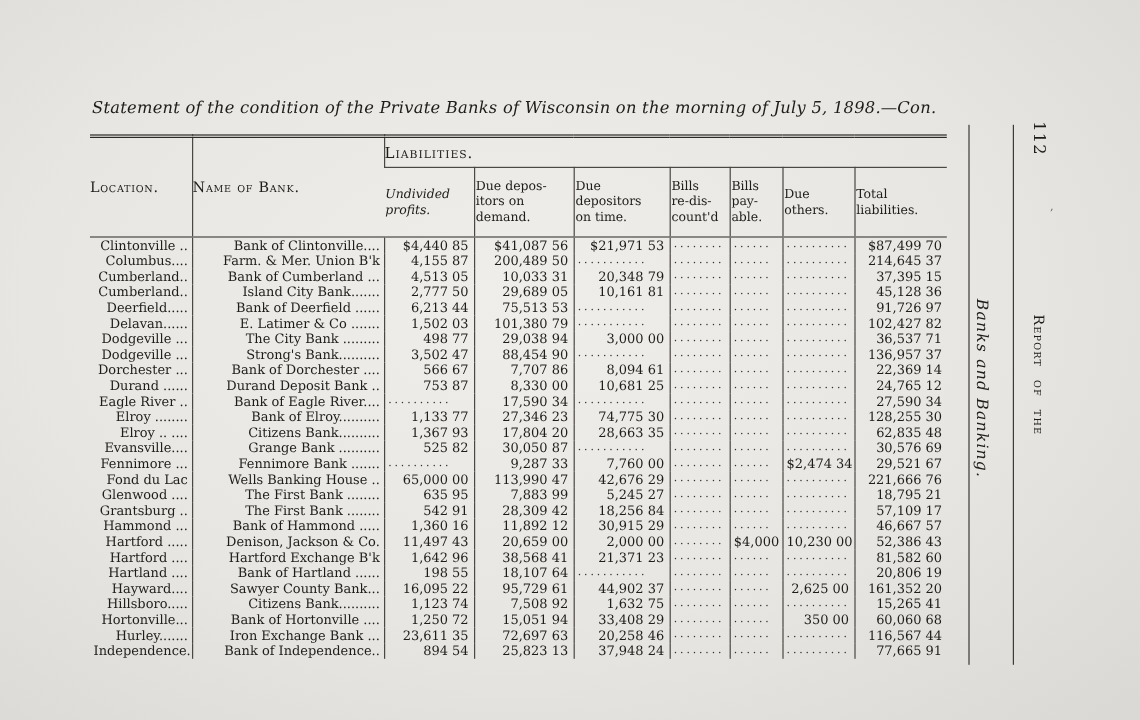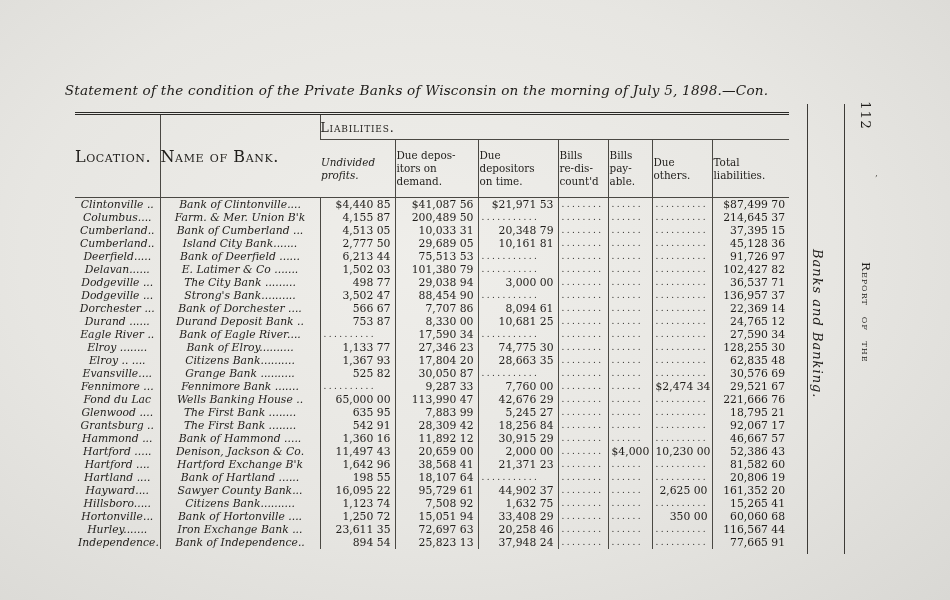--- a/index.html
+++ b/index.html
@@ -10,53 +10,53 @@
     background: #e3e2de;
     position: relative;
     overflow: hidden;
   }
   .page {
     position: absolute; inset: 0;
     background: radial-gradient(ellipse at 45% 42%, #efeeea 0%, #e7e6e2 55%, #d9d8d4 100%);
   }
   
   .doc-title {
-    position: absolute; left: 60px; top: 82px; width: 713px;
+    position: absolute; left: 72px; top: 82px; width: 713px;
     text-align: center; font-style: italic; font-size: 13.6px;
     letter-spacing: 0.2px; white-space: nowrap;
   }
   
   .table-wrap { position: absolute; left: 75px; top: 112px; width: 714px; }
   table.bank-table {
     width: 714px; border-collapse: collapse; table-layout: fixed;
     border-top: 3px double #2b2a27;
   }
   th, td { overflow: hidden; white-space: nowrap; font-weight: normal; }
   thead th { vertical-align: middle; text-align: left; }
   .th-location, .th-bank {
-    font-variant: small-caps; font-size: 16px; letter-spacing: 0.6px;
+    font-variant: small-caps; font-size: 12px; letter-spacing: 0.6px;
     border-bottom: 1px solid #4a4843;
   }
   .th-bank, .th-liab { border-left: 1px solid #4a4843; }
   .th-liab {
     font-variant: small-caps; font-size: 12.5px; letter-spacing: 0.8px;
     height: 26px; border-bottom: 1px solid #4a4843;
   }
   .th-sub {
     font-size: 10.4px; line-height: 1.22; height: 58px;
     white-space: pre-line; border-left: 1px solid #4a4843;
     border-bottom: 1px solid #4a4843; padding: 2px 1px;
   }
   .th-sub:first-child { border-left: none; font-style: italic; }
   tbody td {
     font-size: 10.8px; height: 13px; line-height: 13px;
     border-left: 1px solid #4a4843; padding: 0 3px;
   }
   tbody td.col-location { border-left: none; }
-  td.col-location, td.col-bank { text-align: center; font-style: italic; }
+  td.col-location, td.col-bank { text-align: right; }
   td.col-undivided, td.col-demand, td.col-time, td.col-rediscount,
   td.col-payable, td.col-others, td.col-total { text-align: right; padding-right: 4px; }
   td.leader {
     text-align: left; font-size: 9px; letter-spacing: 2.4px;
     color: #33312d; padding-left: 3px; padding-right: 0;
   }
   
   .margin-rule { position: absolute; width: 1px; background: #3d3b37; }
   .rule-1 { left: 807px; top: 104px; height: 450px; }
   .rule-2 { left: 844px; top: 104px; height: 450px; }
@@ -306,21 +306,21 @@
           </tr>
           <tr>
             <td class="col-location">Grantsburg ..</td>
             <td class="col-bank">The First Bank ........</td>
             <td class="col-undivided">542 91</td>
             <td class="col-demand">28,309 42</td>
             <td class="col-time">18,256 84</td>
             <td class="col-rediscount leader">........</td>
             <td class="col-payable leader">......</td>
             <td class="col-others leader">..........</td>
-            <td class="col-total">92,067 17</td>
+            <td class="col-total">57,109 17</td>
           </tr>
           <tr>
             <td class="col-location">Hammond ...</td>
             <td class="col-bank">Bank of Hammond .....</td>
             <td class="col-undivided">1,360 16</td>
             <td class="col-demand">11,892 12</td>
             <td class="col-time">30,915 29</td>
             <td class="col-rediscount leader">........</td>
             <td class="col-payable leader">......</td>
             <td class="col-others leader">..........</td>

